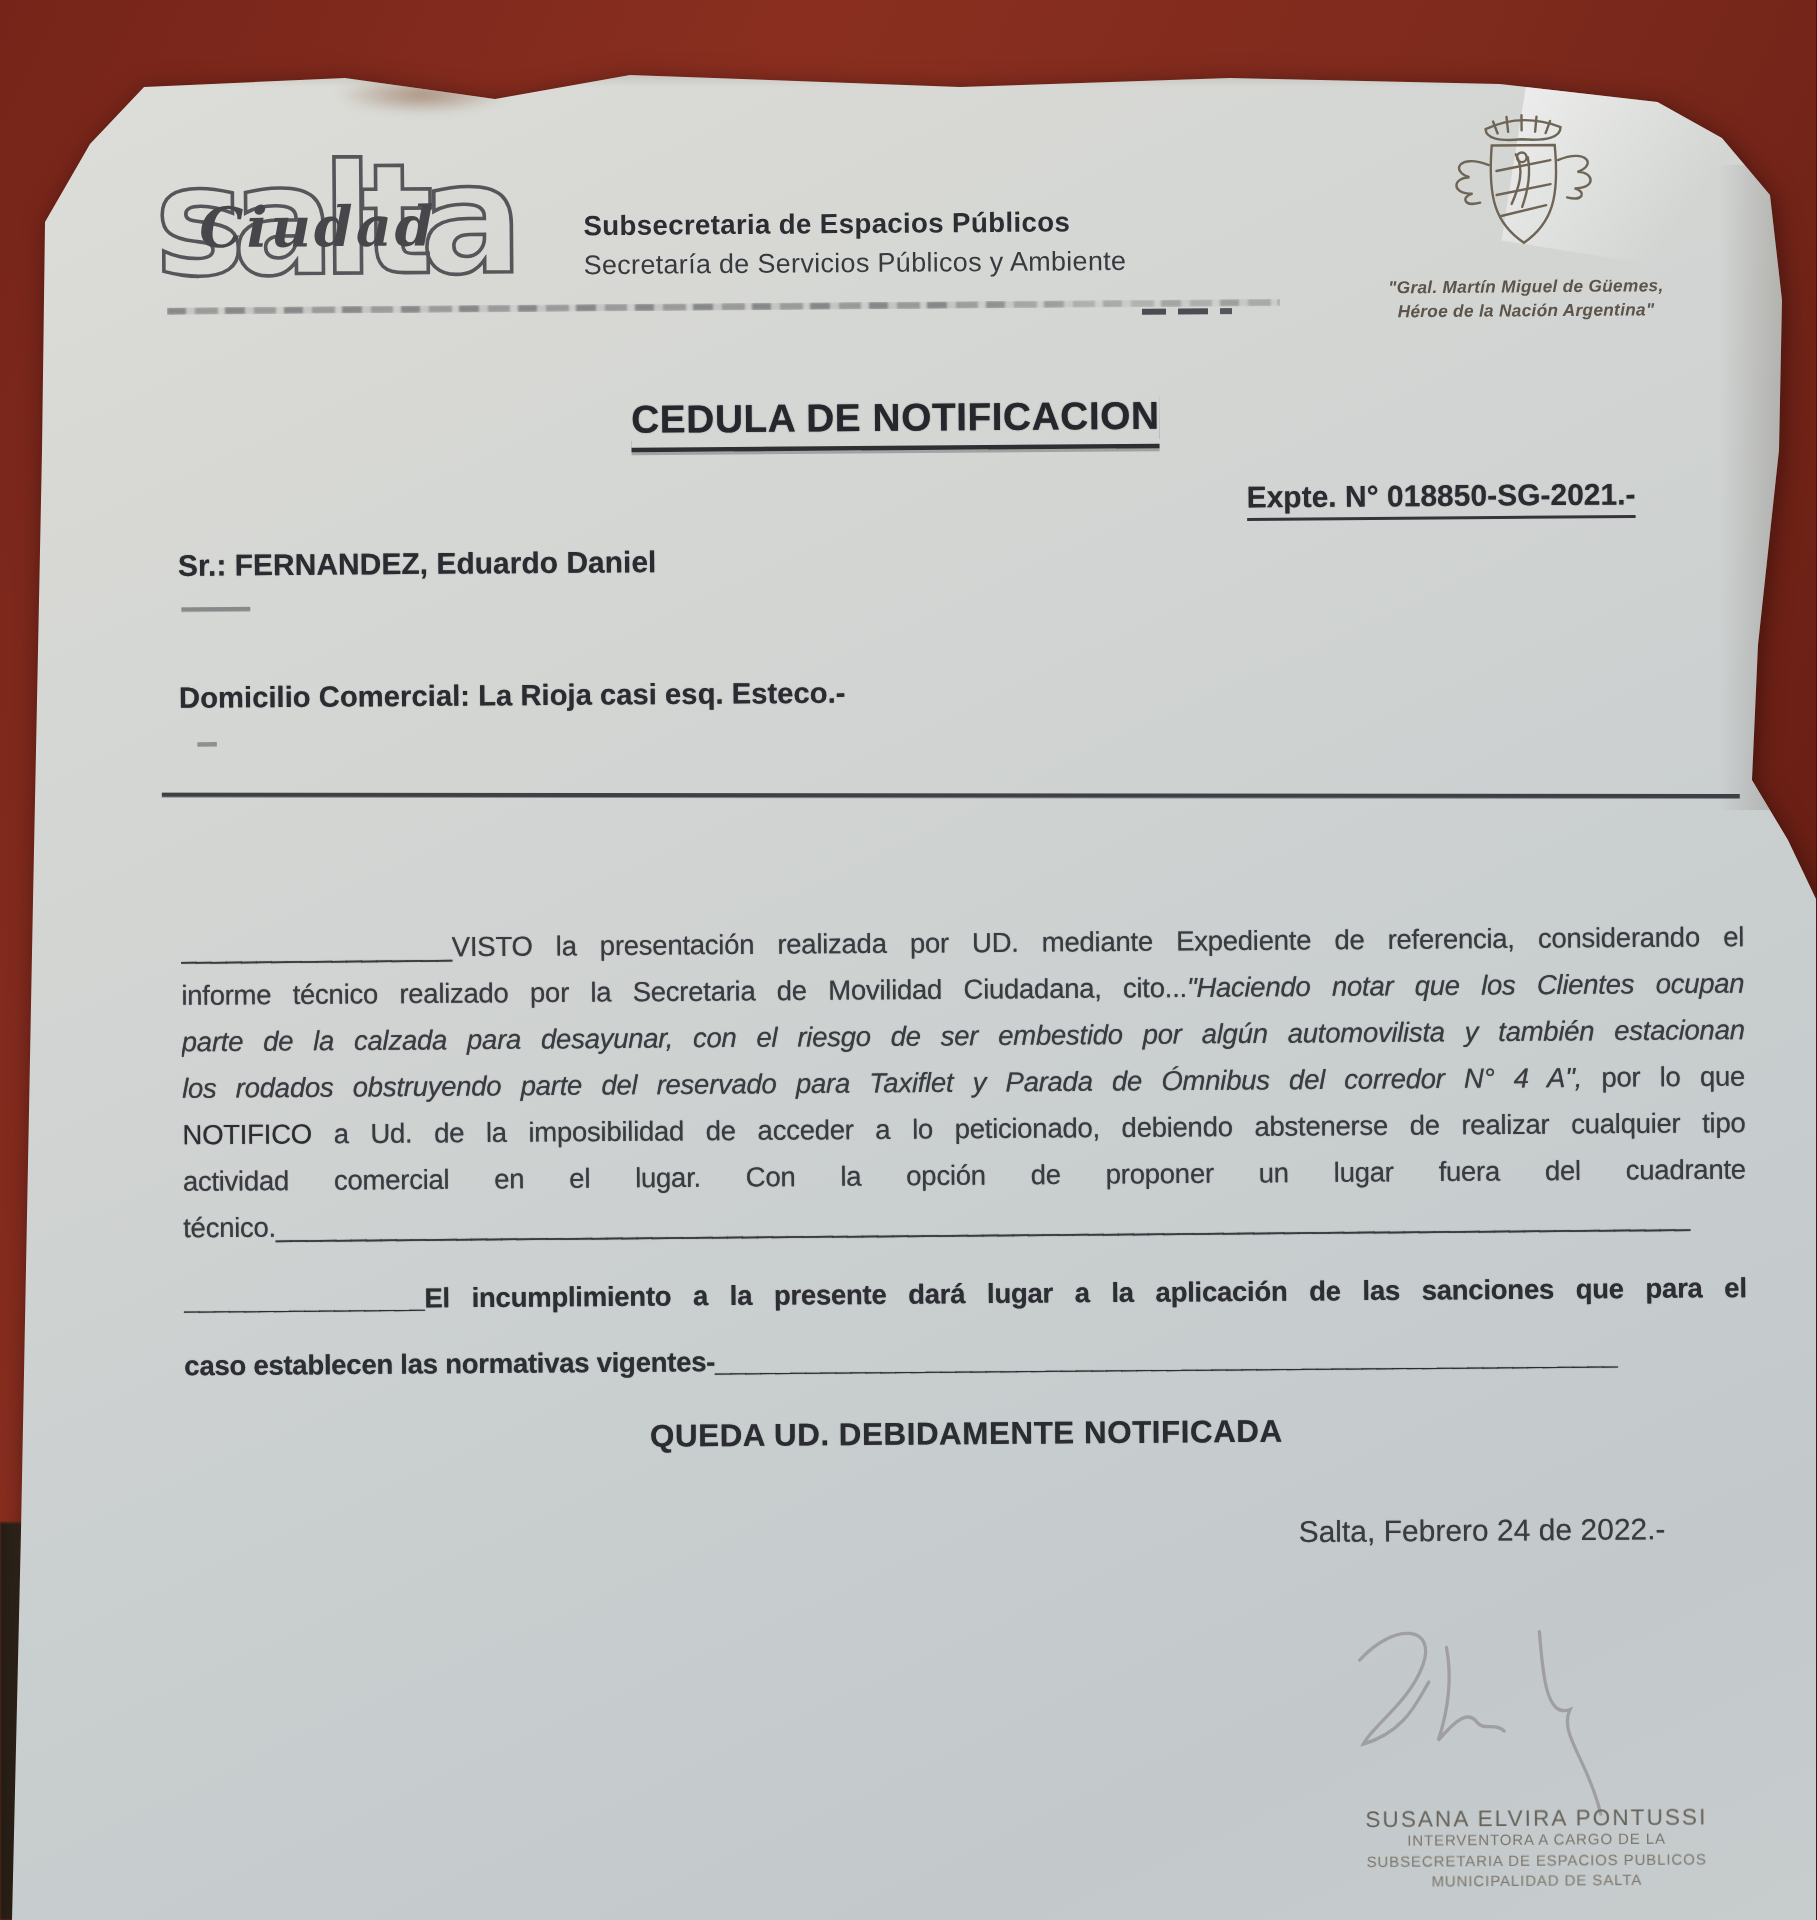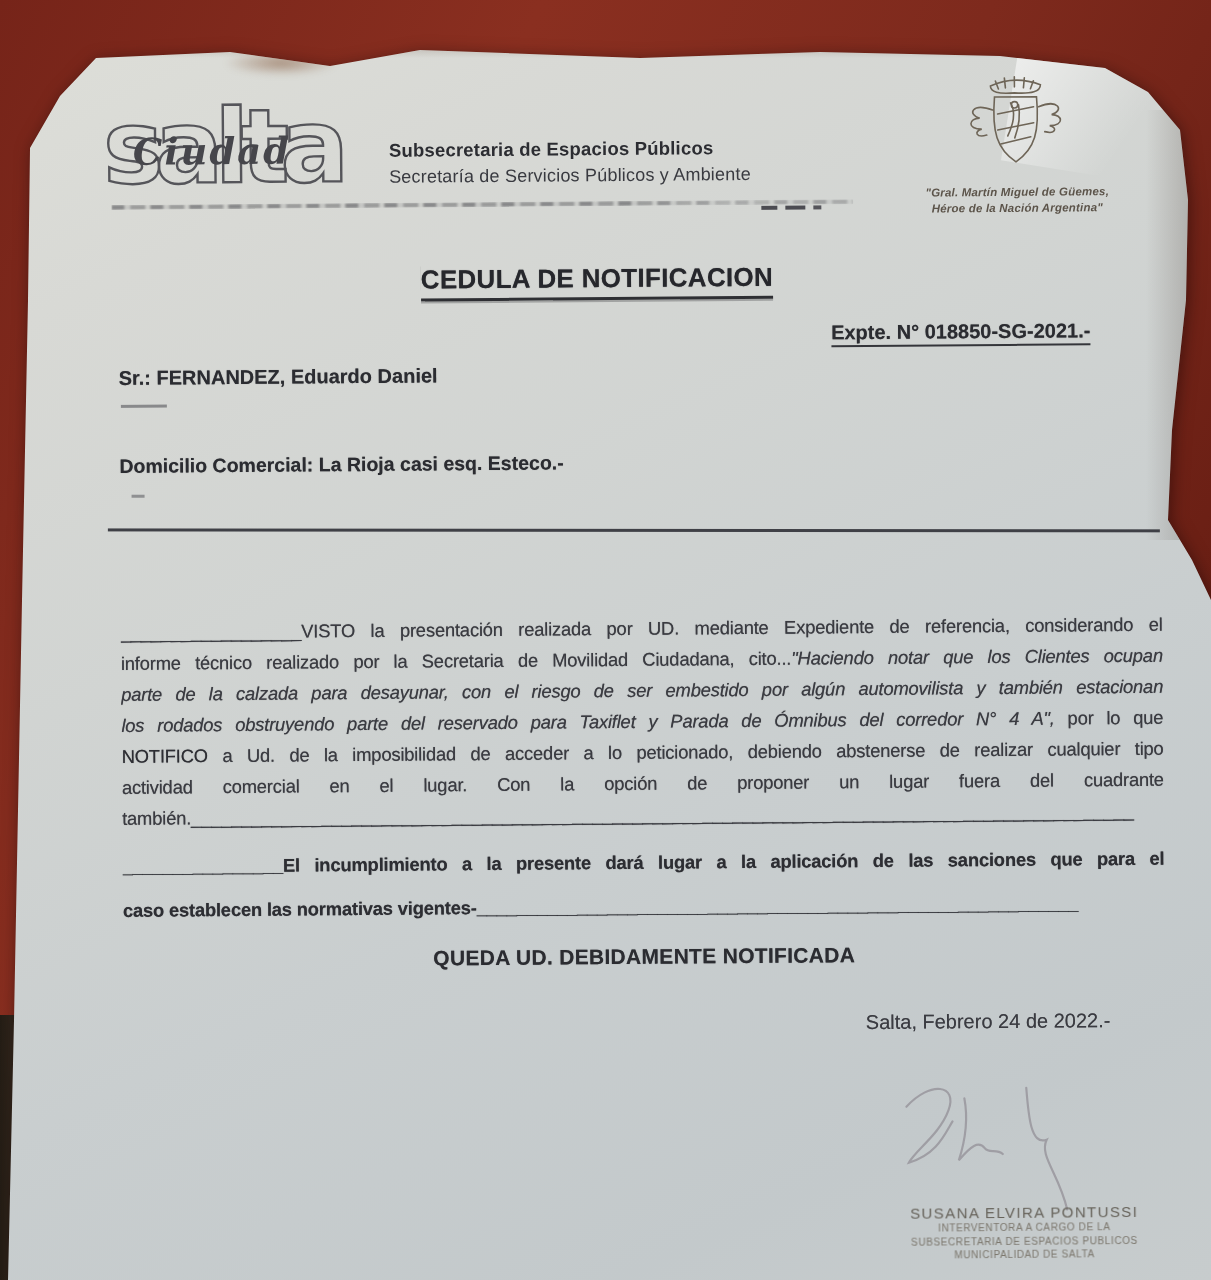--- a/index.html
+++ b/index.html
@@ -142,21 +142,21 @@
 
         <div class="rule"></div>
 
         <div class="body-block p1">
           <div class="jline"><span>__________________</span><span>VISTO la presentación realizada por UD. mediante Expediente de referencia, considerando el</span></div>
           <div class="jline"><span>informe técnico realizado por la Secretaria de Movilidad Ciudadana, cito...</span><span class="it">"Haciendo notar que los Clientes ocupan</span></div>
           <div class="jline it"><span>parte de la calzada para desayunar, con el riesgo de ser embestido por algún automovilista y también estacionan</span></div>
           <div class="jline"><span class="it">los rodados obstruyendo parte del reservado para Taxiflet y Parada de Ómnibus del corredor N° 4 A",</span><span> por lo que</span></div>
           <div class="jline"><span class="bd">NOTIFICO</span><span> a Ud. de la imposibilidad de acceder a lo peticionado, debiendo abstenerse de realizar cualquier tipo</span></div>
           <div class="jline"><span>actividad comercial en el lugar. Con la opción de proponer un lugar fuera del cuadrante</span></div>
-          <div class="lline"><span>también.</span><span>______________________________________________________________________________________________</span></div>
+          <div class="lline"><span>técnico.</span><span>______________________________________________________________________________________________</span></div>
         </div>
 
         <div class="body-block p2">
           <div class="jline"><span>________________</span><span>El incumplimiento a la presente dará lugar a la aplicación de las sanciones que para el</span></div>
           <div class="lline"><span>caso establecen las normativas vigentes-</span><span>____________________________________________________________</span></div>
         </div>
 
         <div class="closing">QUEDA UD. DEBIDAMENTE NOTIFICADA</div>
         <div class="dateline">Salta, Febrero 24 de 2022.-</div>
 

